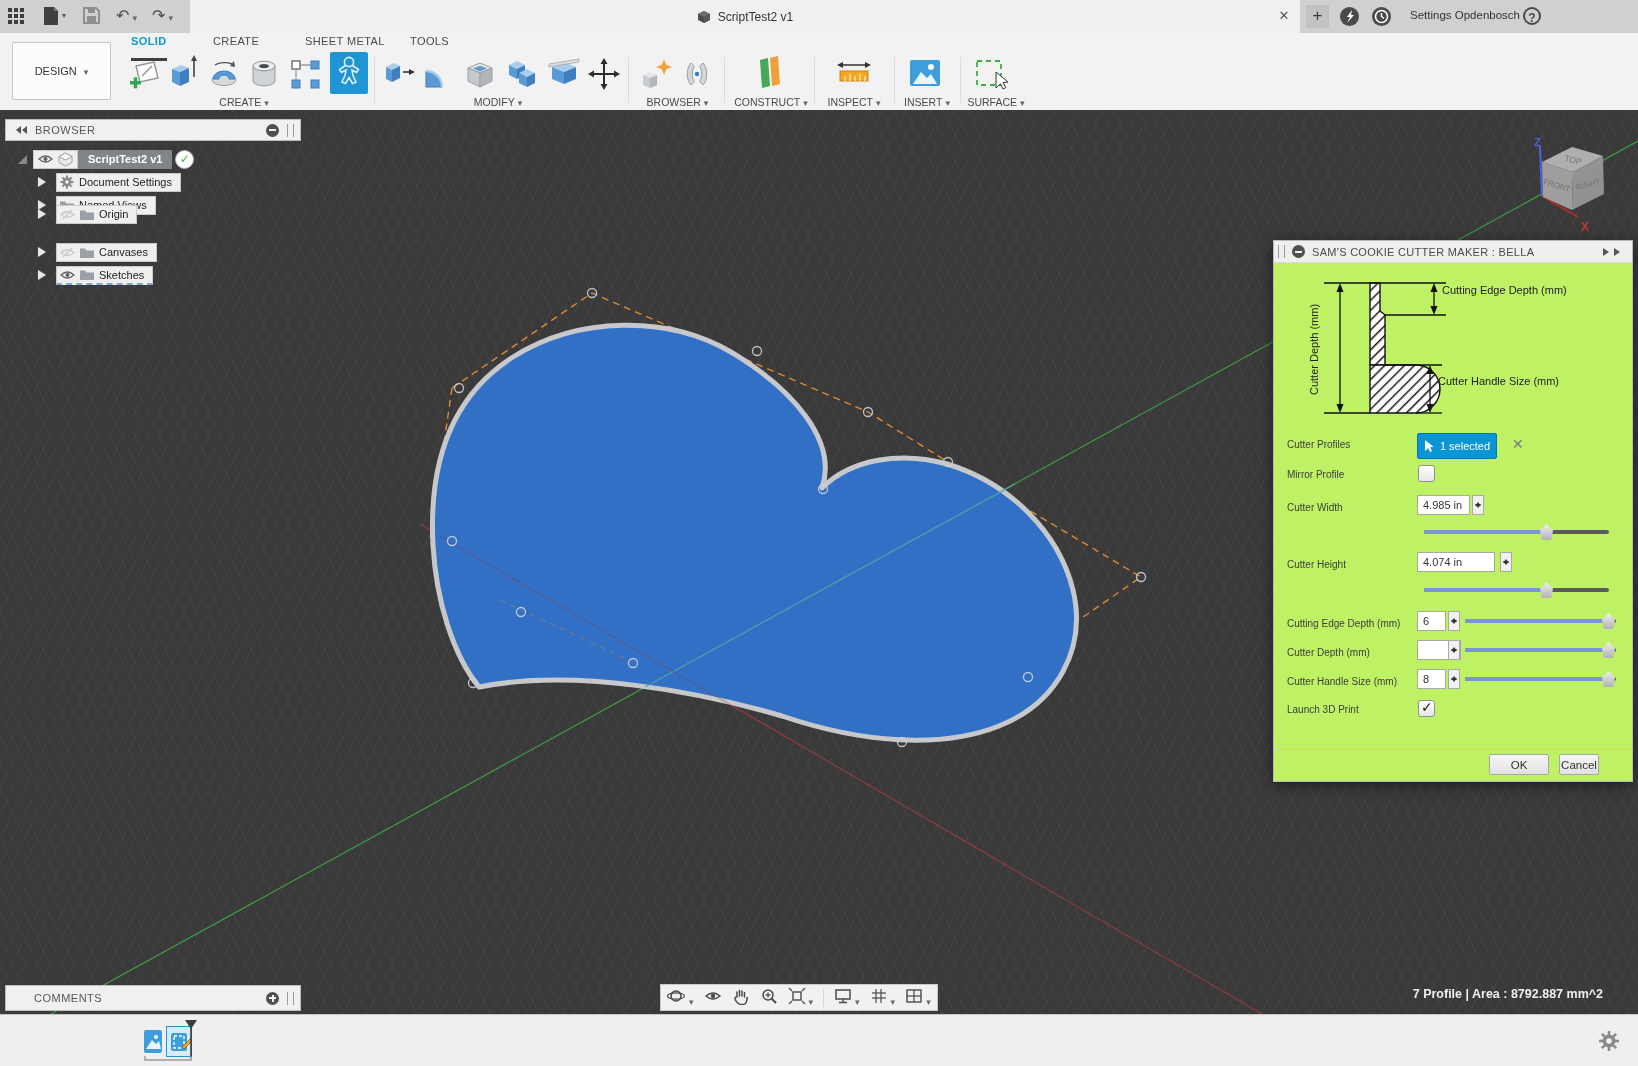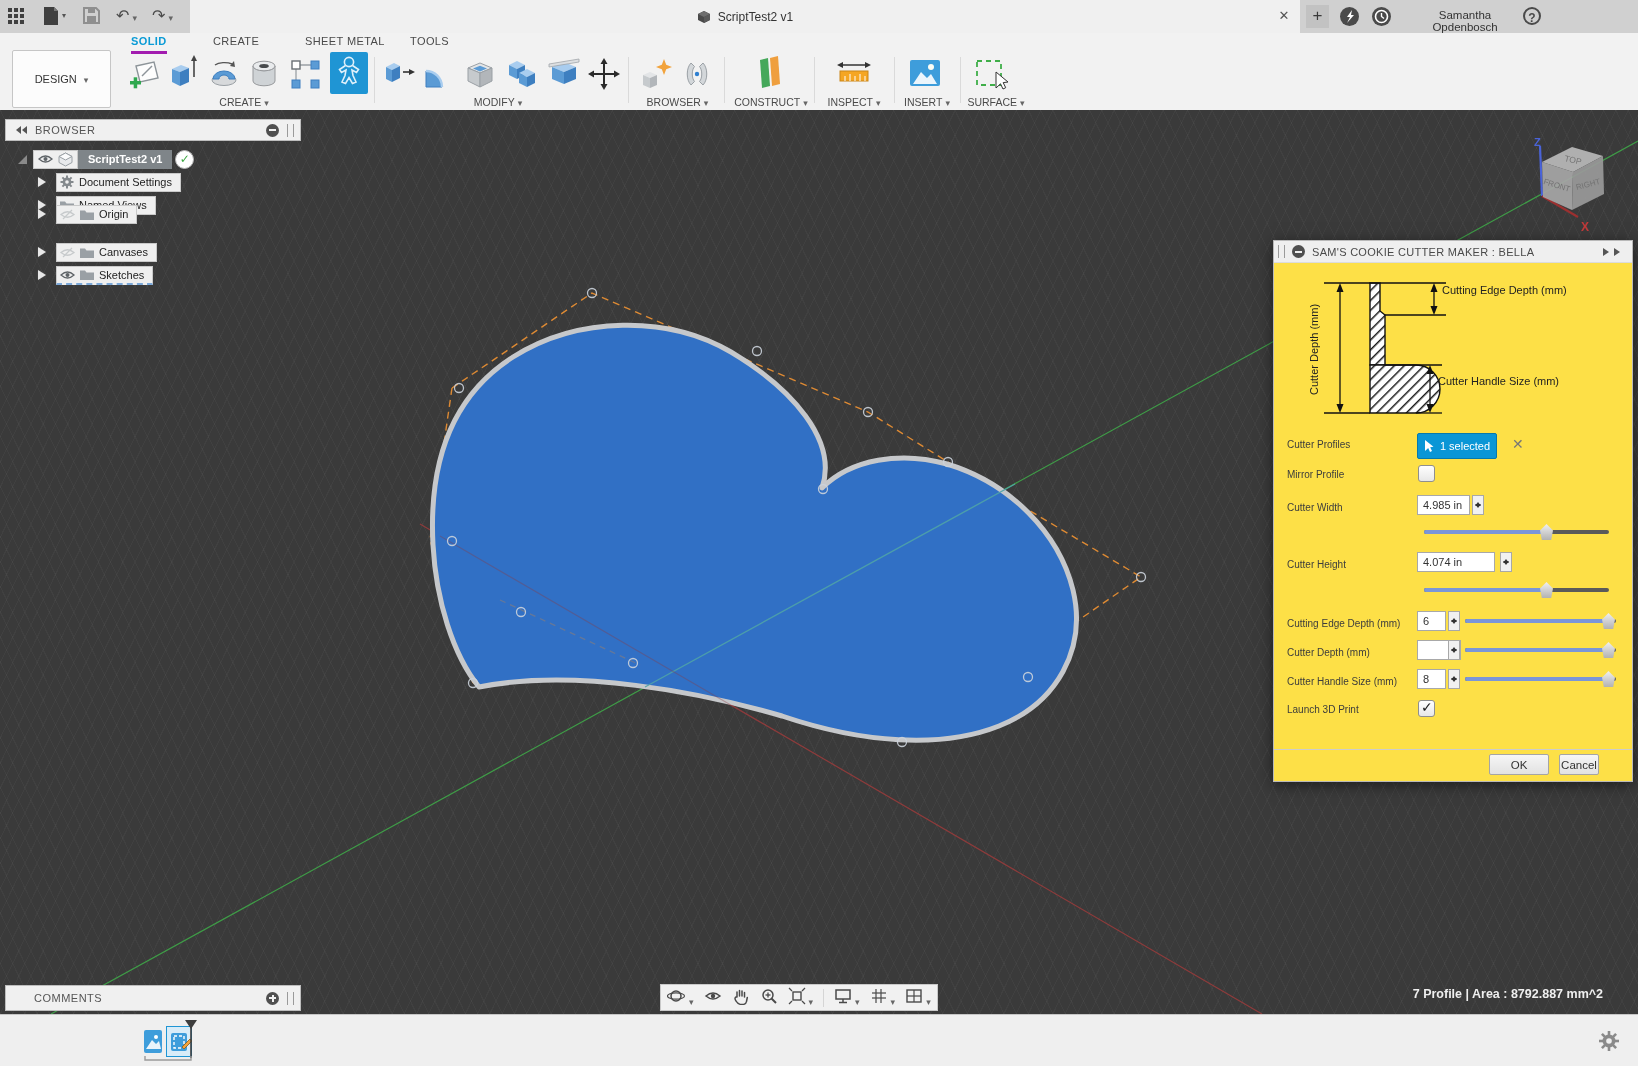--- a/index.html
+++ b/index.html
@@ -14,23 +14,23 @@
   .tbico{display:flex;align-items:center;justify-content:center;color:#3f3f3f;}
   .newtab{position:absolute;left:1306px;top:5px;width:23px;height:23px;background:#c2c2c2;
     color:#3a3a3a;font-size:17px;line-height:22px;text-align:center;}
   .circico{position:absolute;top:7px;width:19px;height:19px;border-radius:50%;background:#4a4a4a;}
   .username{position:absolute;left:1405px;top:9px;width:120px;font-size:11.5px;color:#333;text-align:center;}
   .helpico{position:absolute;left:1523px;top:7px;width:18px;height:18px;border-radius:50%;
     border:2px solid #4a4a4a;color:#4a4a4a;font-size:12px;font-weight:bold;text-align:center;line-height:18px;box-sizing:border-box;}
   
   .ribbon{position:absolute;left:0;top:33px;width:1638px;height:77px;background:#f2f2f2;border-bottom:1px solid #cfcfcf;}
   .rtab{position:absolute;top:2px;font-size:11px;color:#4a4a4a;letter-spacing:.4px;cursor:pointer;}
-  .rtab.active{color:#0a9bd6;font-weight:bold;border-bottom:3px solid #a21caf;padding-bottom:4px;}
+  .rtab.active{color:#0a9bd6;font-weight:bold;border-bottom:3px solid #404040;padding-bottom:11px;}
   .designbtn{position:absolute;left:12px;top:9px;width:97px;height:56px;background:#fcfcfc;border:1px solid #c6c6c6;
-    border-radius:2px;display:flex;align-items:center;justify-content:center;font-size:11px;color:#333;gap:4px;margin-top:8px;}
+    border-radius:2px;display:flex;align-items:center;justify-content:center;font-size:11px;color:#333;gap:4px;}
   .grouplabel{position:absolute;top:63px;font-size:10.5px;color:#4a4a4a;text-align:center;cursor:pointer;}
   .gsep{position:absolute;top:24px;width:1px;height:46px;background:#dadada;}
   .ddcaret::after{content:"▾";font-size:9px;color:#666;margin-left:3px;}
   .ribico{position:absolute;cursor:pointer;}
   .ribico.active{background:#1f95d4;border-radius:2px;}
   
   .canvas{position:absolute;left:0;top:110px;width:1638px;height:904px;background:
     repeating-linear-gradient(116deg,rgba(255,255,255,.030) 0 1px,transparent 1px 11px),
     repeating-linear-gradient(64deg,rgba(255,255,255,.030) 0 1px,transparent 1px 11px),#3a3a3a;}
   .scene{position:absolute;left:0;top:110px;width:1638px;height:904px;pointer-events:none;}
@@ -47,21 +47,21 @@
   .treerow{position:absolute;height:20px;display:flex;align-items:center;}
   .pill{background:#efefef;border:1px solid #c9c9c9;height:19px;display:flex;align-items:center;
     font-size:11px;color:#222;padding:0 8px 0 3px;gap:5px;box-sizing:border-box;}
   .seltext{background:#7f8589;color:#fff;font-weight:bold;height:19px;display:flex;align-items:center;padding:0 10px;font-size:11px;}
   .expander{width:0;height:0;border-left:9px solid transparent;border-bottom:9px solid #8a8a8a;margin-right:6px;}
   .rarrow{width:0;height:0;border:5px solid transparent;border-left:8px solid #e8e8e8;
     filter:drop-shadow(0 0 1px #555);margin-right:5px;}
   .checkcirc{width:17px;height:17px;border-radius:50%;background:#fff;border:1px solid #b5b5b5;
     color:#3da843;font-size:12px;font-weight:bold;text-align:center;line-height:16px;margin-left:3px;}
   
-  .dialog{position:absolute;left:1273px;top:240px;width:360px;height:542px;background:#fde047;
+  .dialog{position:absolute;left:1273px;top:240px;width:360px;height:542px;background:#bef264;
     border:1px solid #b9b9b9;box-shadow:0 3px 14px rgba(0,0,0,.5);box-sizing:border-box;font-size:11.5px;color:#3c3c3c;}
   .dlghead{position:absolute;left:0;top:0;width:100%;height:22px;background:#efefef;border-bottom:1px solid #dcdcdc;
     display:flex;align-items:center;gap:7px;padding:0 8px 0 4px;box-sizing:border-box;}
   .dlgtitle{font-size:11px;color:#4a4a4a;letter-spacing:.3px;flex:1;}
   .ffwd{display:flex;gap:1px;}
   .ffwd i{width:0;height:0;border:4px solid transparent;border-left:6px solid #555;}
   .flabel{position:absolute;left:13px;font-size:10px;color:#3c3c3c;}
   .selbtn{position:absolute;background:#0a96d6;border:1px solid #0679ac;border-radius:2px;color:#fff;
     font-size:11px;display:flex;align-items:center;justify-content:center;gap:5px;}
   .xclear{position:absolute;color:#777;font-size:14px;font-weight:bold;cursor:pointer;}
@@ -142,21 +142,21 @@
     <svg width="19" height="19">
         <path d="M12,3 L7,10 h3 l-3,6 l7,-8 h-3 z" fill="#fff"></path>
       </svg>
   </div>
   <div class="circico" style="left:1372px">
     <svg width="19" height="19">
         <circle cx="9.5" cy="9.5" r="6" fill="none" stroke="#fff" stroke-width="1.6"></circle>
     <path d="M9.5,6 v3.5 l2.5,2" stroke="#fff" stroke-width="1.4" fill="none"></path>
       </svg>
   </div>
-  <div class="username">Samantha Opdenbosch</div>
+  <div class="username">Settings Opdenbosch</div>
   <div class="helpico">?</div>
 </div>
 
 <div class="ribbon">
   <div class="designbtn">
     <span>DESIGN</span>
       <span class="ddcaret"></span>
   </div>
   <div class="rtab active" style="left:131px">SOLID</div>
   <div class="rtab" style="left:213px">CREATE</div>

